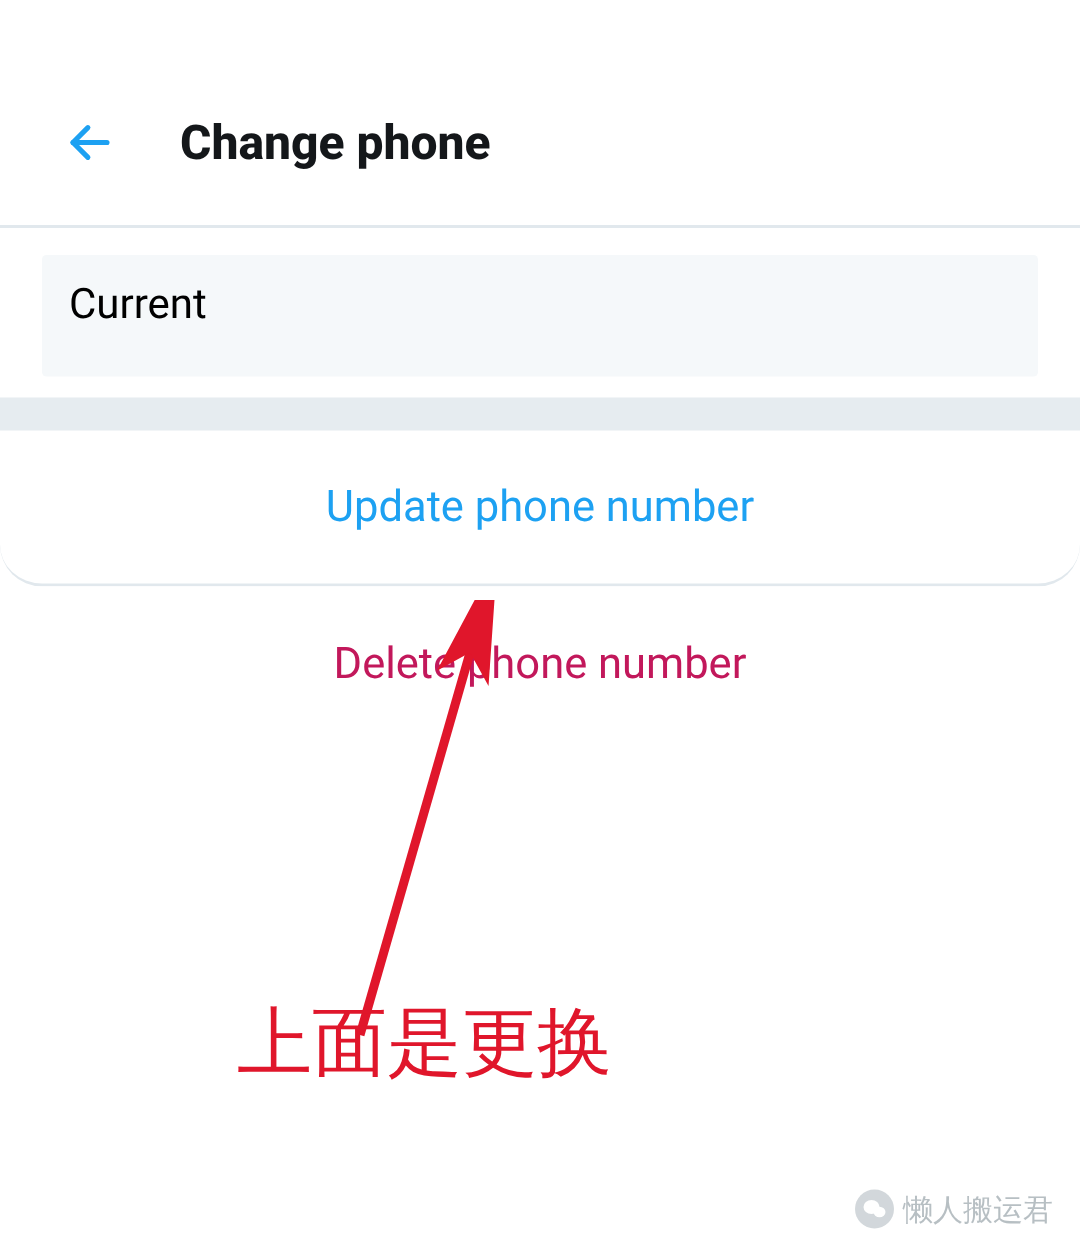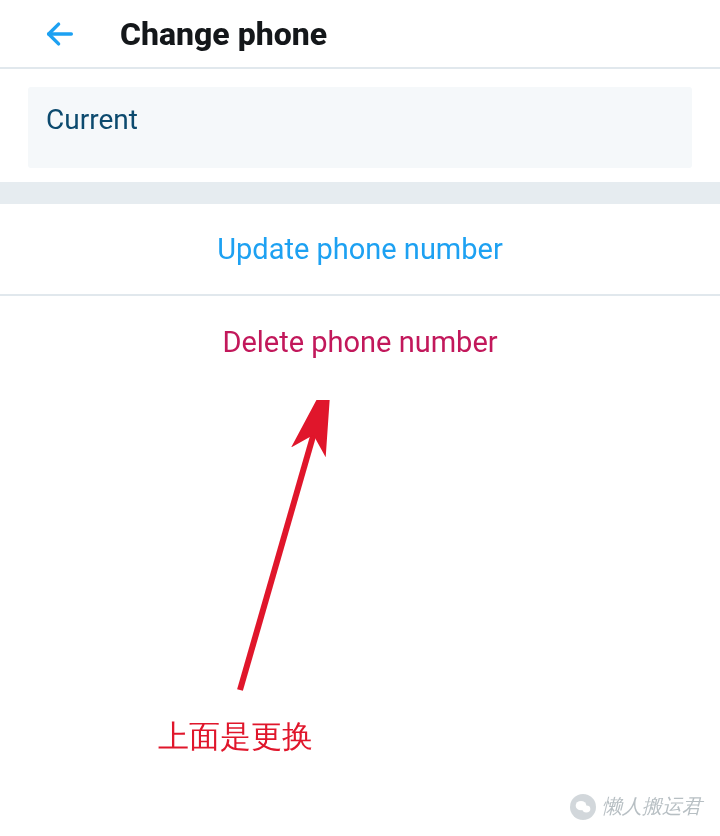--- a/index.html
+++ b/index.html
@@ -7,23 +7,24 @@
       width: 720px;
       height: 836px;
       font-family: -apple-system, BlinkMacSystemFont, "Segoe UI", Roboto, Helvetica, Arial, sans-serif;
       background: #fff;
       position: relative;
       overflow: hidden;
     }
     .header {
       display: flex;
       align-items: center;
-      height: 69px;
+      height: 112px;
       padding: 0 20px;
       border-bottom: 2px solid #e1e8ed;
+      margin-top: 40px;
     }
     .back-arrow {
       width: 40px;
       height: 40px;
       display: flex;
       align-items: center;
       justify-content: center;
       margin-right: 40px;
       margin-left: 20px;
     }
@@ -34,71 +35,71 @@
       color: #14171a;
     }
     .card {
       margin: 18px 28px 0 28px;
       background: #f5f8fa;
       border-radius: 3px;
       padding: 16px 18px 20px 18px;
     }
     .card-label {
       font-size: 28px;
-      color: #0c4a6e;
+      color: #000000;
       margin-bottom: 12px;
     }
     .card-value {
       font-size: 36px;
       color: #e0162b;
       font-family: 'SimSun', 'STSong', serif;
     }
     .spacer-bar {
       height: 22px;
       background: #e6ecf0;
       margin-top: 14px;
     }
     .action-row {
-      height: 92px;
+      height: 104px;
       display: flex;
       align-items: center;
       justify-content: center;
       border-bottom: 2px solid #e1e8ed;
       font-size: 29px;
+      border-radius: 28px;
     }
     .update-link { color: #1da1f2; }
     .delete-link { color: #c2185b; }
     .annotation-arrow {
       position: absolute;
       left: 200px;
       top: 400px;
       pointer-events: none;
     }
     .annotation-text {
       position: absolute;
       left: 158px;
-      top: 708px;
-      font-size: 31px;
+      top: 652px;
+      font-size: 50px;
       color: #e0162b;
-      font-family: Liberation Serif, serif;
+      font-family: Liberation Mono, monospace;
       line-height: 1.9;
       pointer-events: none;
     }
     .watermark {
       position: absolute;
       right: 18px;
       bottom: 16px;
       display: flex;
-      align-items: flex-end;
+      align-items: flex-start;
       gap: 6px;
       color: #9aa5ab;
       font-size: 20px;
       opacity: 0.7;
       pointer-events: none;
-      font-style: italic;
     }
     .watermark-icon {
       width: 26px;
       height: 26px;
       border-radius: 50%;
       background: #bfc7cc;
       display: flex;
       align-items: center;
       justify-content: center;
     }

